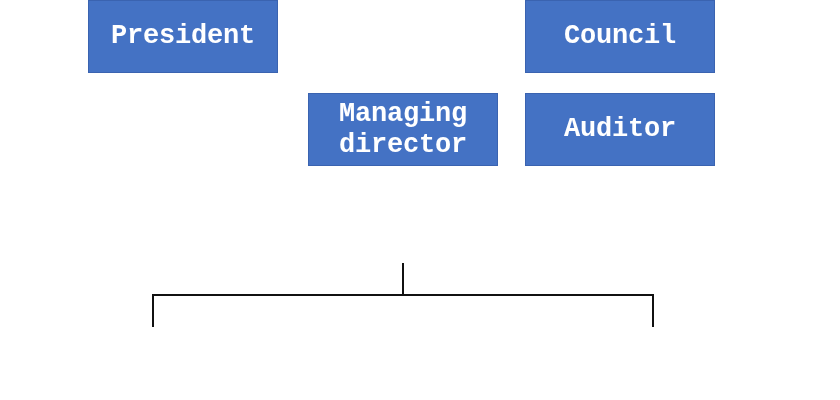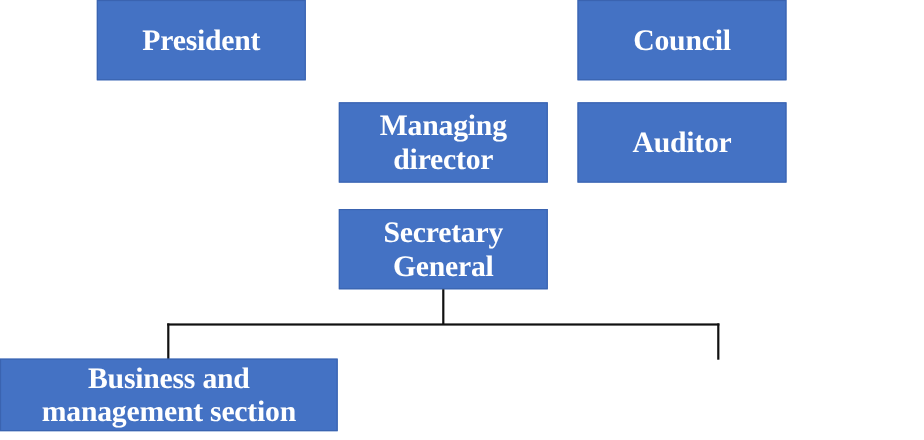--- a/index.html
+++ b/index.html
@@ -6,21 +6,21 @@
     margin: 0;
     padding: 0;
     background: #ffffff;
   }
   #chart-root {
     position: relative;
     width: 840px;
     height: 400px;
     background: #ffffff;
     overflow: hidden;
-    font-family: Liberation Serif, serif;
+    font-family: Liberation Mono, monospace;
   }
   .node-box {
     position: absolute;
     box-sizing: border-box;
     background: #4472C4;
     border: 1px solid #3A63B0;
     display: flex;
     align-items: center;
     justify-content: center;
     text-align: center;
@@ -55,32 +55,24 @@
 
   <div class="node-box" style="left:308px; top:93px; width:190px; height:73px;">
     <span>Managing
 director</span>
   </div>
 
   <div class="node-box" style="left:525px; top:93px; width:190px; height:73px;align-items:center;">
     <span>Auditor</span>
   </div>
 
-  <div class="node-box" style="left:308px; top:190px; width:190px; height:73px;">
-    <span>Secretary
-General</span>
-  </div>
 
   <div class="connector conn-v" style="left:402px; top:263px; height:32px;"></div>
 
   <div class="connector conn-h" style="left:152px; top:294px; width:502px;"></div>
 
   <div class="connector conn-v" style="left:152px; top:294px; height:33px;"></div>
 
   <div class="connector conn-v" style="left:652px; top:294px; height:33px;"></div>
 
-  <div class="node-box" style="left:0px; top:326px; width:307px; height:66px;">
-    <span>Business and
-management section</span>
-  </div>
 
 
 </div>
 
 </body></html>

